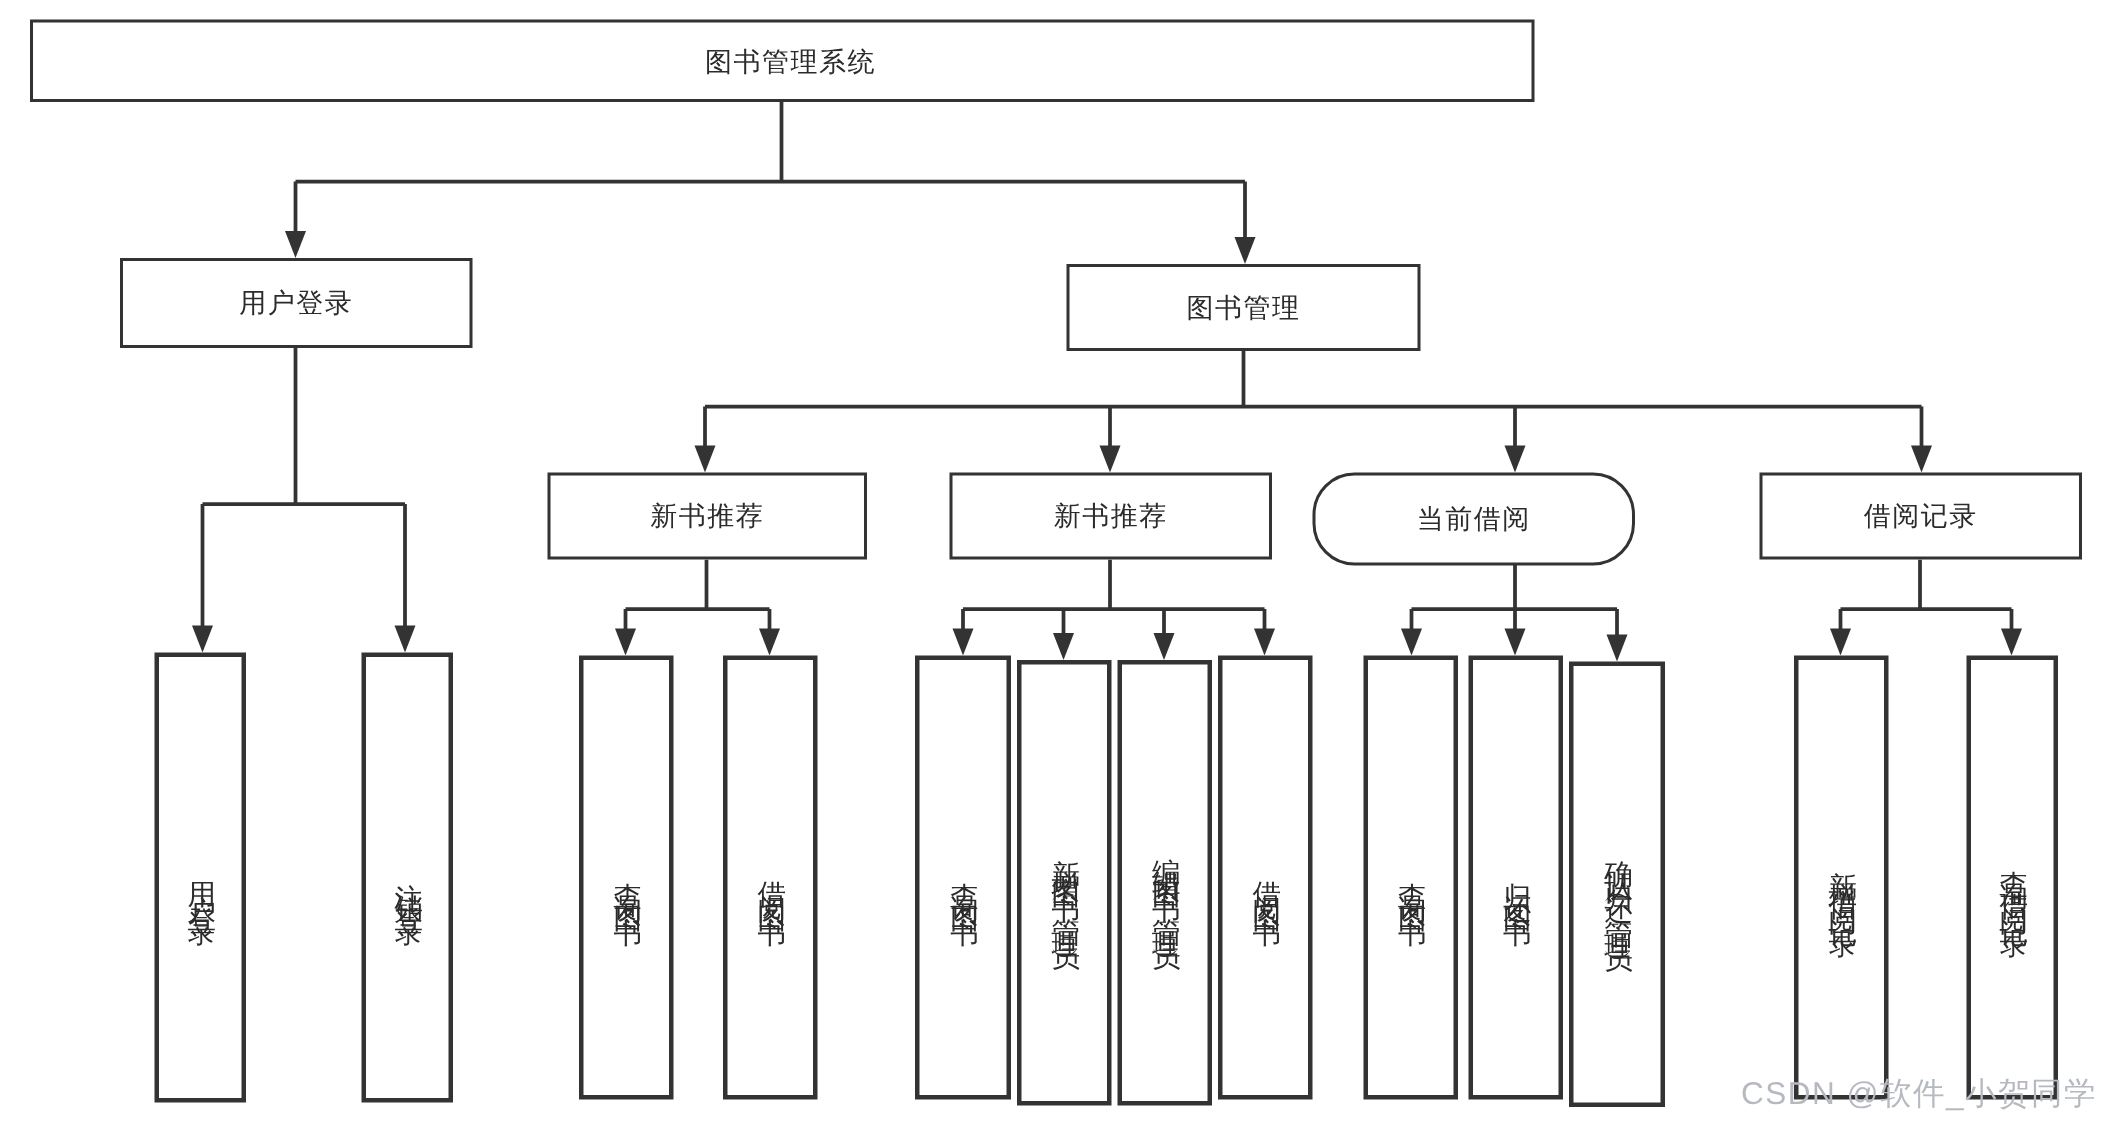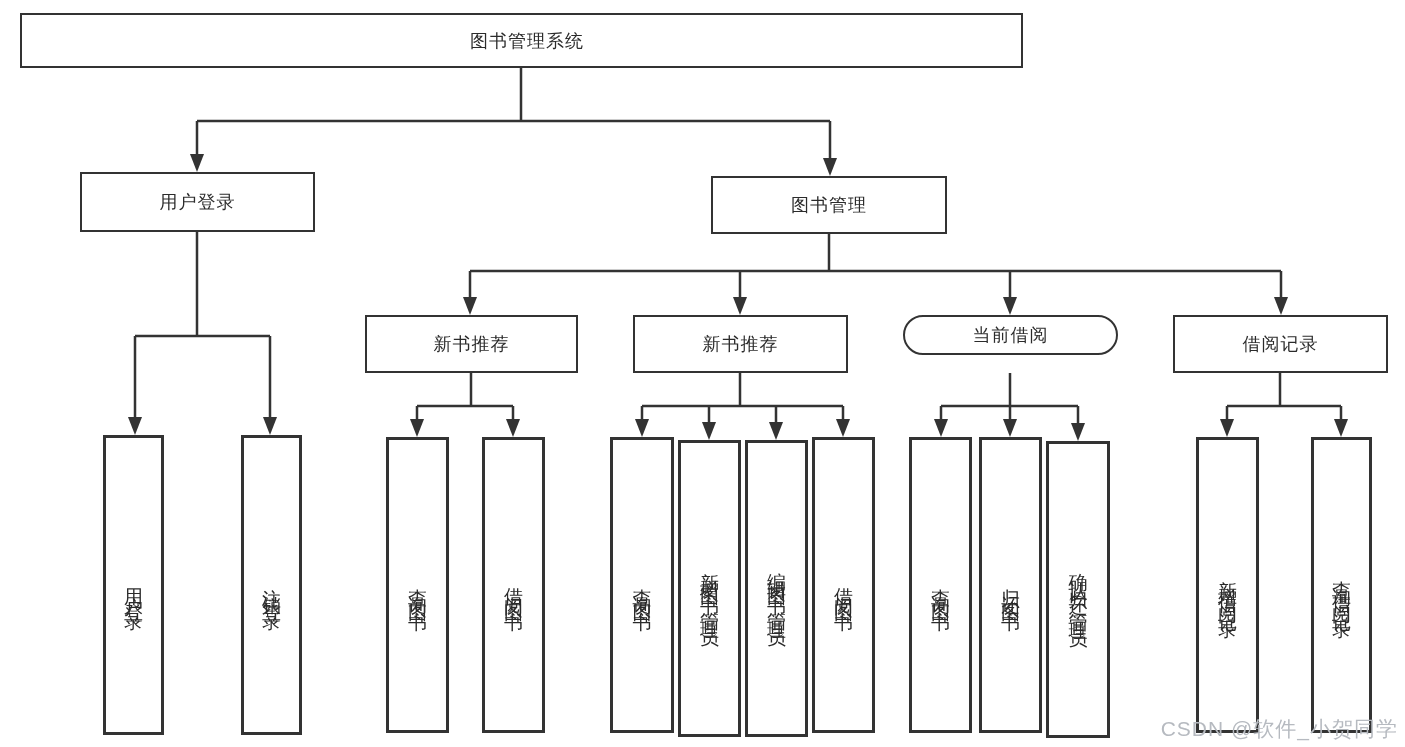--- a/index.html
+++ b/index.html
@@ -94,21 +94,21 @@
     </g>
   </svg>
 
   <div class="node" style="left:20px; top:13px; width:1003px; height:55px;padding-left:11px;">图书管理系统</div>
 
   <div class="node" style="left:80px; top:172px; width:235px; height:60px;">用户登录</div>
   <div class="node" style="left:365px; top:315px; width:213px; height:58px;">新书推荐</div>
 
   <div class="node" style="left:711px; top:176px; width:236px; height:58px;">图书管理</div>
   <div class="node" style="left:633px; top:315px; width:215px; height:58px;">新书推荐</div>
-  <div class="node" style="left:903px; top:315px; width:215px; height:40px;border-radius:28px;">当前借阅</div>
+  <div class="node" style="left:875px; top:315px; width:215px; height:62px;border-radius:28px;">当前借阅</div>
   <div class="node" style="left:1173px; top:315px; width:215px; height:58px;">借阅记录</div>
 
   <div class="node leaf" style="left:103px; top:435px; width:61px; height:300px;">用户登录</div>
   <div class="node leaf" style="left:241px; top:435px; width:61px; height:300px;">注销登录</div>
 
   <div class="node leaf" style="left:386px; top:437px; width:63px; height:296px;">查询图书</div>
   <div class="node leaf" style="left:482px; top:437px; width:63px; height:296px;">借阅图书</div>
 
   <div class="node leaf" style="left:610px; top:437px; width:64px; height:296px;">查询图书</div>
   <div class="node leaf" style="left:678px; top:440px; width:63px; height:297px;">新增图书（管理员）</div>

